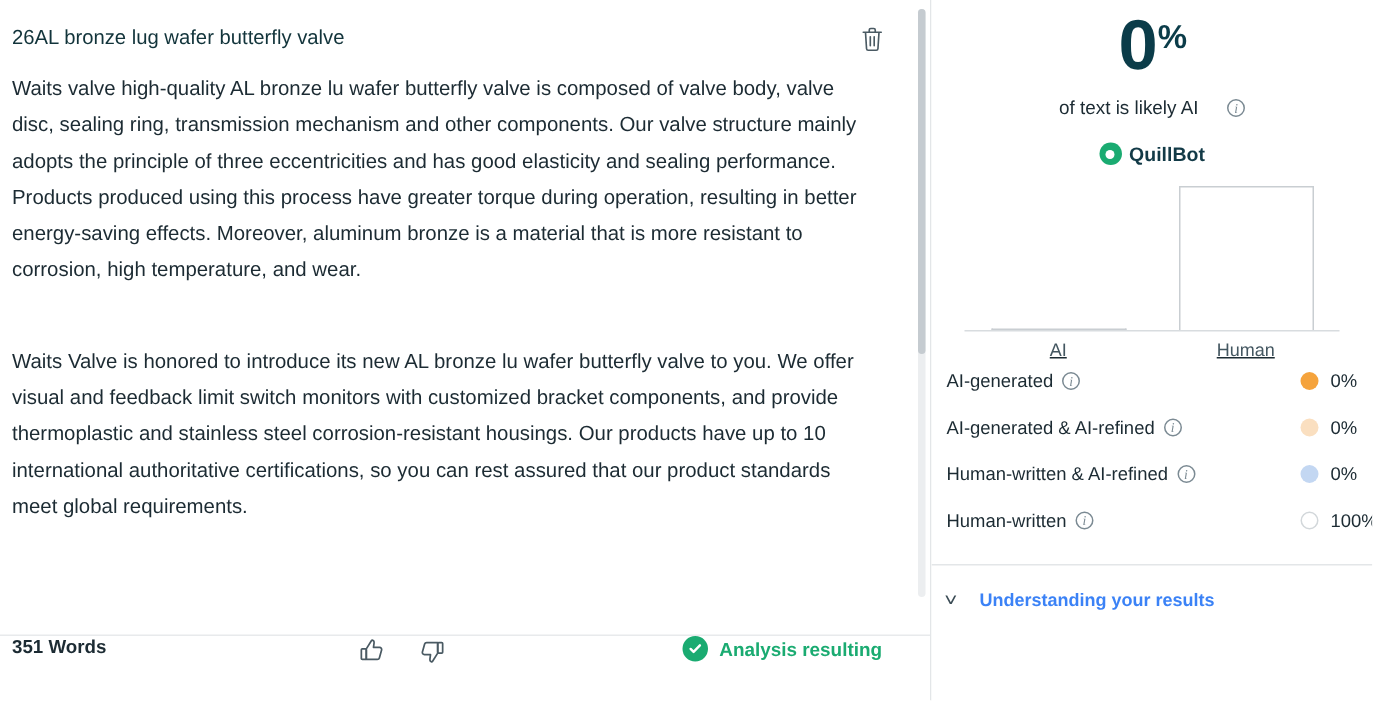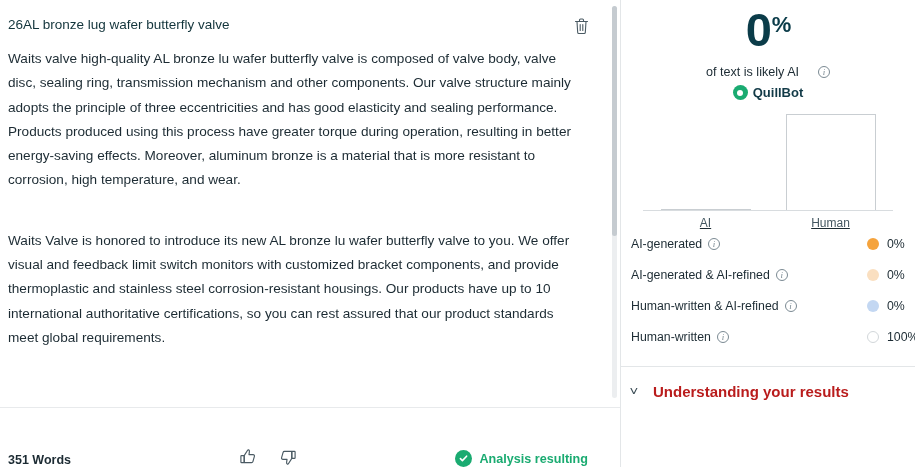--- a/index.html
+++ b/index.html
@@ -77,24 +77,24 @@
     position: absolute;
     top: 0; left: 0;
     width: 5px;
     height: 230px;
     background: #c5cbd0;
     border-radius: 3px;
   }
 
   
   .left-footer {
-    height: 60px;
+    height: 44px;
     border-top: 1px solid #e8eaec;
     display: flex;
-    align-items: flex-end;
+    align-items: flex-start;
     padding: 0 16px 0 8px;
     position: relative;
   }
   .word-count {
     font-size: 12.5px;
     font-weight: bold;
     color: #1c2b33;
   }
   .feedback-group {
     position: absolute;
@@ -177,21 +177,21 @@
     font-size: 9px;
     line-height: 10px;
     text-align: center;
     display: inline-block;
     font-family: "Liberation Serif", serif;
     font-style: italic;
     cursor: pointer;
     flex: none;
   }
   .brand {
-    margin-top: 6px;
+    margin-top: 16px;
     display: flex;
     justify-content: center;
     align-items: center;
     gap: 5px;
   }
   .brand-mark {
     width: 15px; height: 15px;
     border-radius: 50%;
     background: #1aab71;
     position: relative;
@@ -298,23 +298,23 @@
     padding: 16px 0 0 10px;
   }
   .chev {
     color: #3b4c55;
     font-size: 12px;
     width: 12px;
     display: inline-block;
     transform: scaleX(1.25);
   }
   .understanding-text {
-    font-size: 15px;
-    font-weight: bold;
-    color: #b91c1c;
+    font-size: 12px;
+    font-weight: bold;
+    color: #3b82f6;
   }
 </style>
 </head>
 <body>
 
 <div id="app">
 
   <div class="left-pane">
 
     <div class="doc-header">

